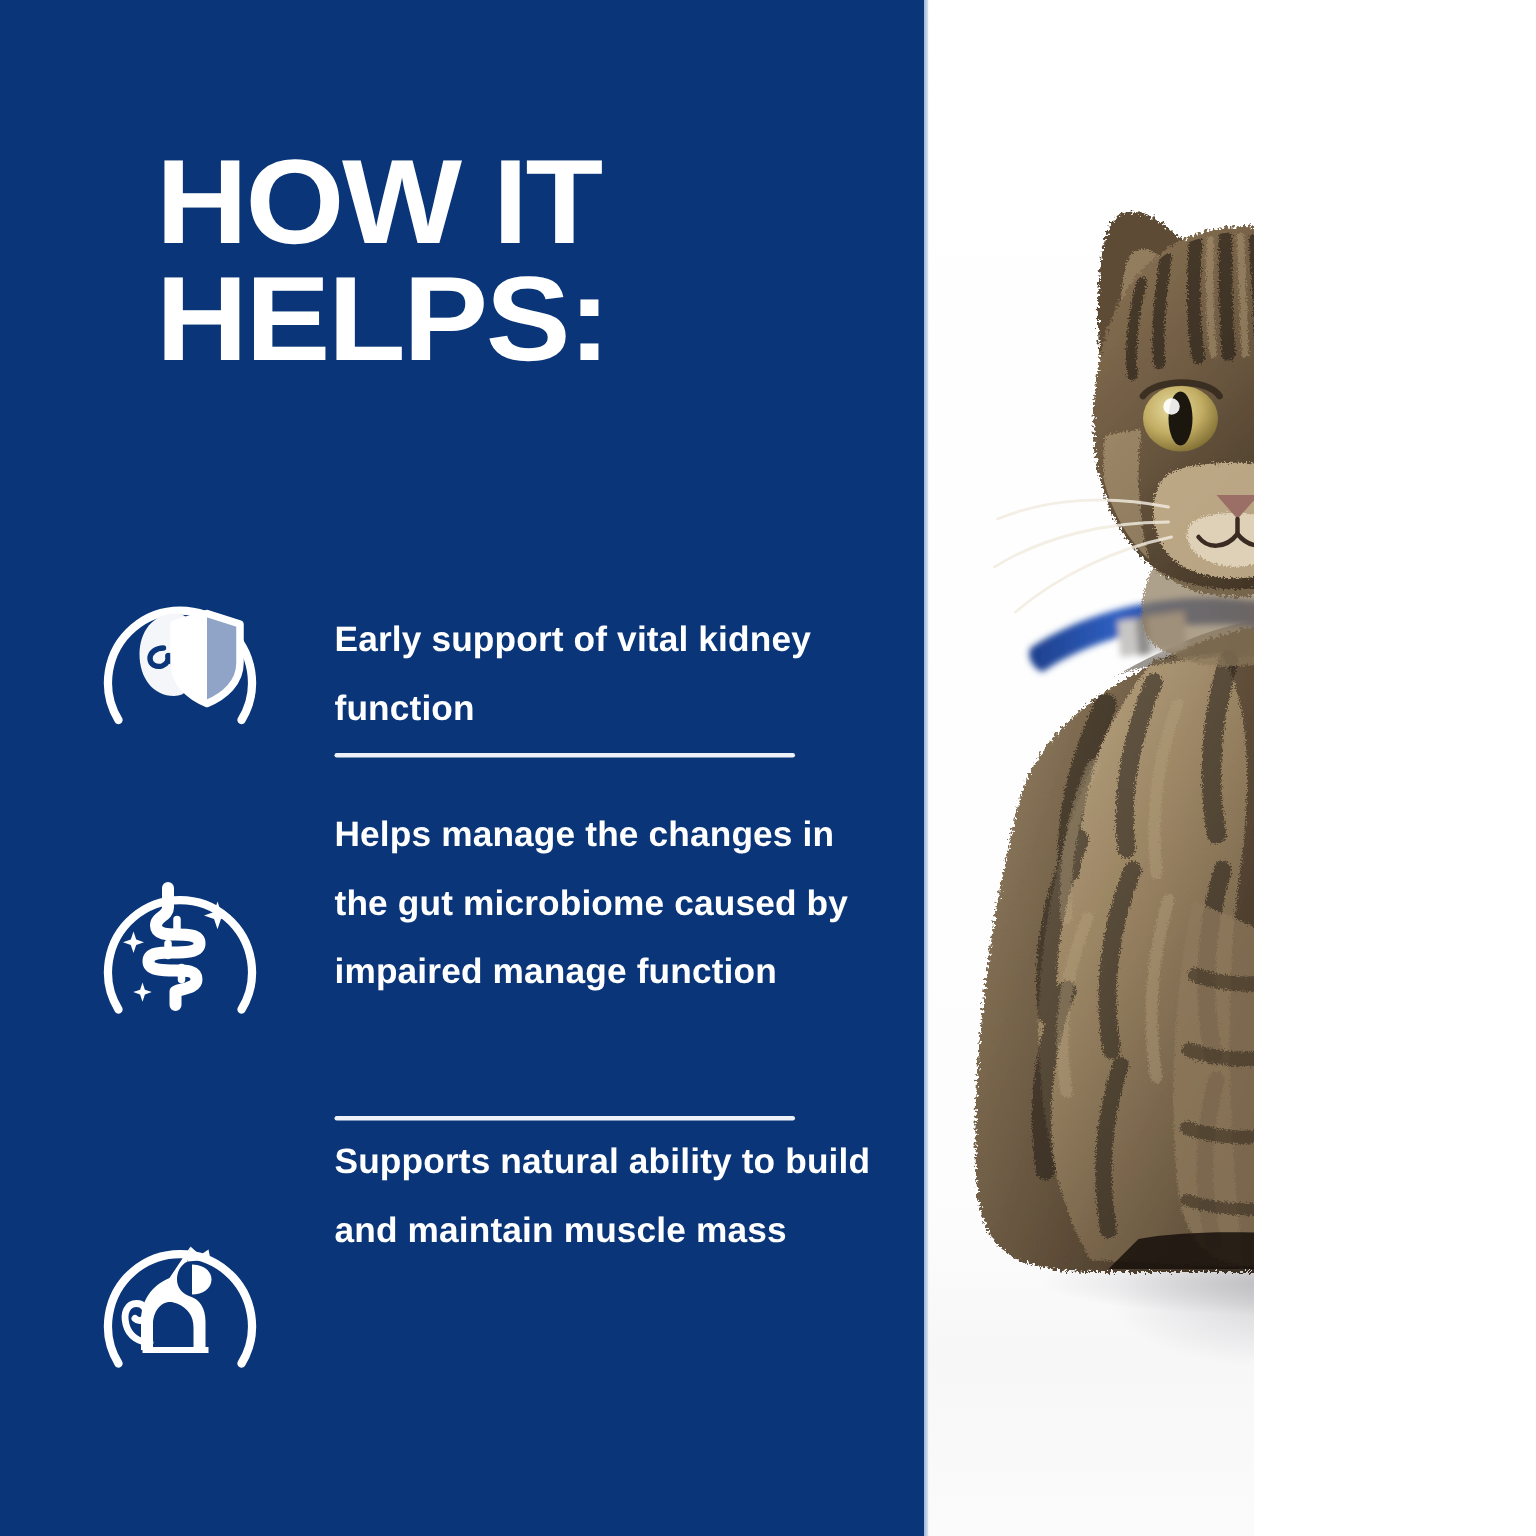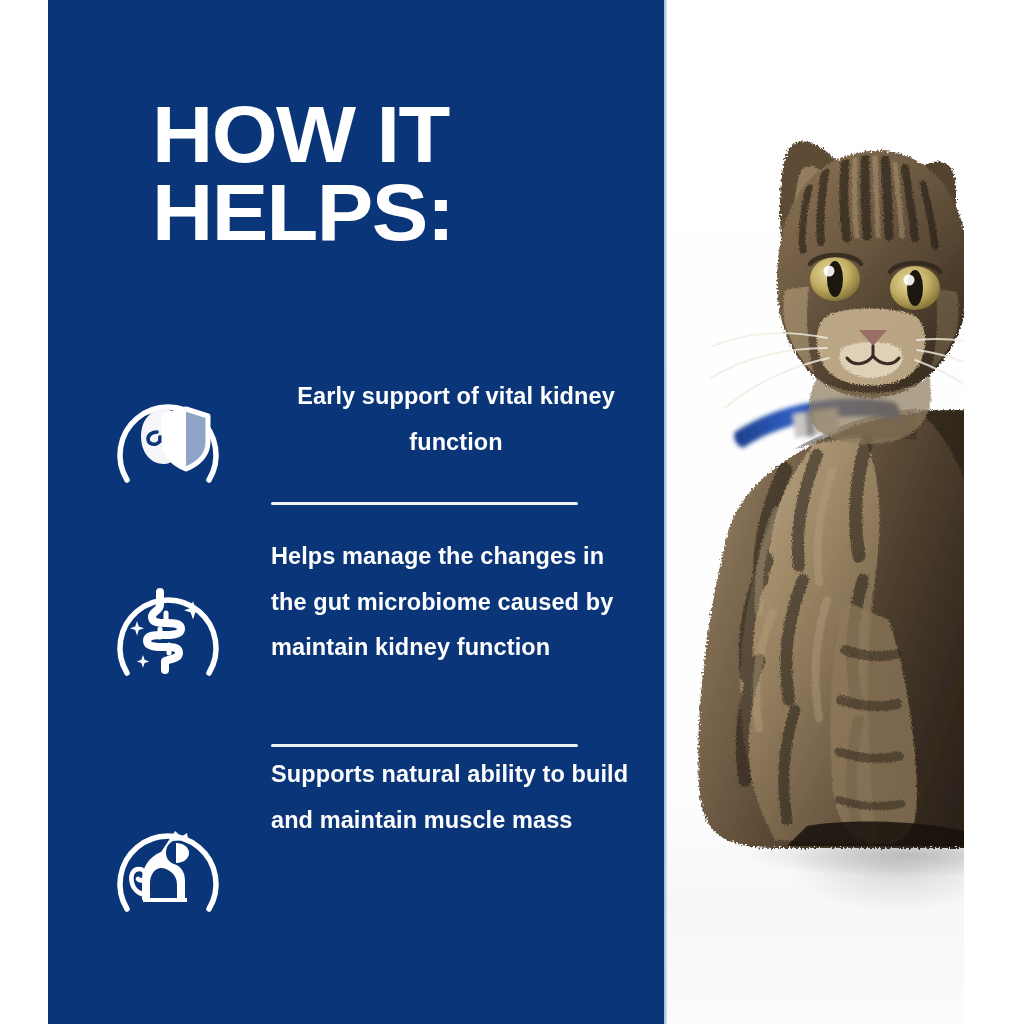--- a/index.html
+++ b/index.html
@@ -1,21 +1,21 @@
 <!DOCTYPE html>
 <html><head>
 <meta charset="utf-8">
 <style>
   html,body{margin:0;padding:0;background:#fff;}
   body{
     width:1024px;height:1024px;overflow:hidden;
     font-family:"Liberation Sans","DejaVu Sans",sans-serif;
     -webkit-font-smoothing:antialiased;
   }
-  .stage{position:relative;width:916px;height:1024px;overflow:hidden;background:#ffffff;margin-left:48px;}
+  .stage{position:relative;width:836px;height:1024px;overflow:hidden;background:#ffffff;}
 
   
   .panel{
     position:absolute;left:0;top:0;width:616px;height:1024px;
     background:#0a3679;
   }
   .panel-edge{
     position:absolute;left:616px;top:0;width:3px;height:1024px;
     background:linear-gradient(to right,#9fb6d6,#dde7f3);
   }
@@ -43,21 +43,21 @@
   .icon-wrap svg{display:block;width:130px;height:130px;}
 
   .btext{
     position:absolute;left:223px;width:370px;
     color:#ffffff;
     font-weight:700;
     font-size:23.5px;
     line-height:1.94;
     letter-spacing:0.1px;
   }
-  .t1{top:374px;text-align:center;}
+  .t1{top:404px;}
   .t2{top:534px;}
   .t3{top:752px;}
 
   .divider{
     position:absolute;left:223px;width:307px;height:3px;
     background:#eef2f8;border-radius:2px;
   }
   .d1{top:502px;}
   .d2{top:744px;}
 
@@ -123,21 +123,21 @@
       <path d="M84 30 L86 40 L78 34 Z" fill="#ffffff"></path>
       <path d="M73 40 C80 40 86 44 86 50 C86 56 80 60 73 60" fill="#ffffff"></path>
       <path d="M45 92 C38 92 31 88 29 80 C27 72 30 66 36 66 C41 66 43 70 42 74
                C41 78 37 78 35 76" stroke="#ffffff" stroke-width="4.6" stroke-linecap="round" fill="none"></path>
       <path d="M40 95 L84 95 L84 99 L40 99 Z" fill="#ffffff"></path>
     </svg>
   </div>
 
   <div class="btext t1">Early support of vital kidney function</div>
   <div class="divider d1"></div>
-  <div class="btext t2">Helps manage the changes in the gut microbiome caused by maintain kidney function</div>
+  <div class="btext t2">Helps manage the changes in the gut microbiome caused by impaired manage function</div>
   <div class="divider d2"></div>
   <div class="btext t3">Supports natural ability to build and maintain muscle mass</div>
 
   <div class="photo">
     <svg class="cat-svg" viewBox="0 0 405 1024" xmlns="http://www.w3.org/2000/svg">
       <defs>
         <linearGradient id="furMain" x1="0" y1="0" x2="1" y2="0.4">
           <stop offset="0%" stop-color="#9e8a6d"></stop>
           <stop offset="22%" stop-color="#7d6a50"></stop>
           <stop offset="48%" stop-color="#5b4a36"></stop>

